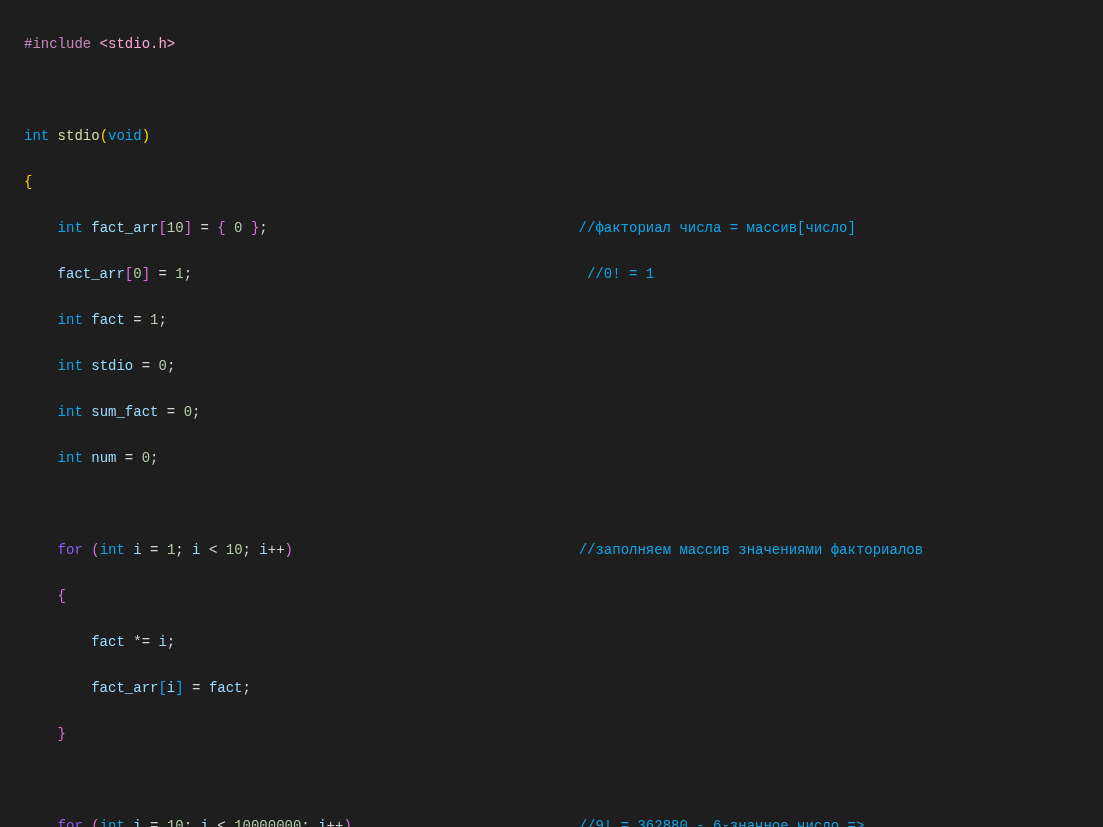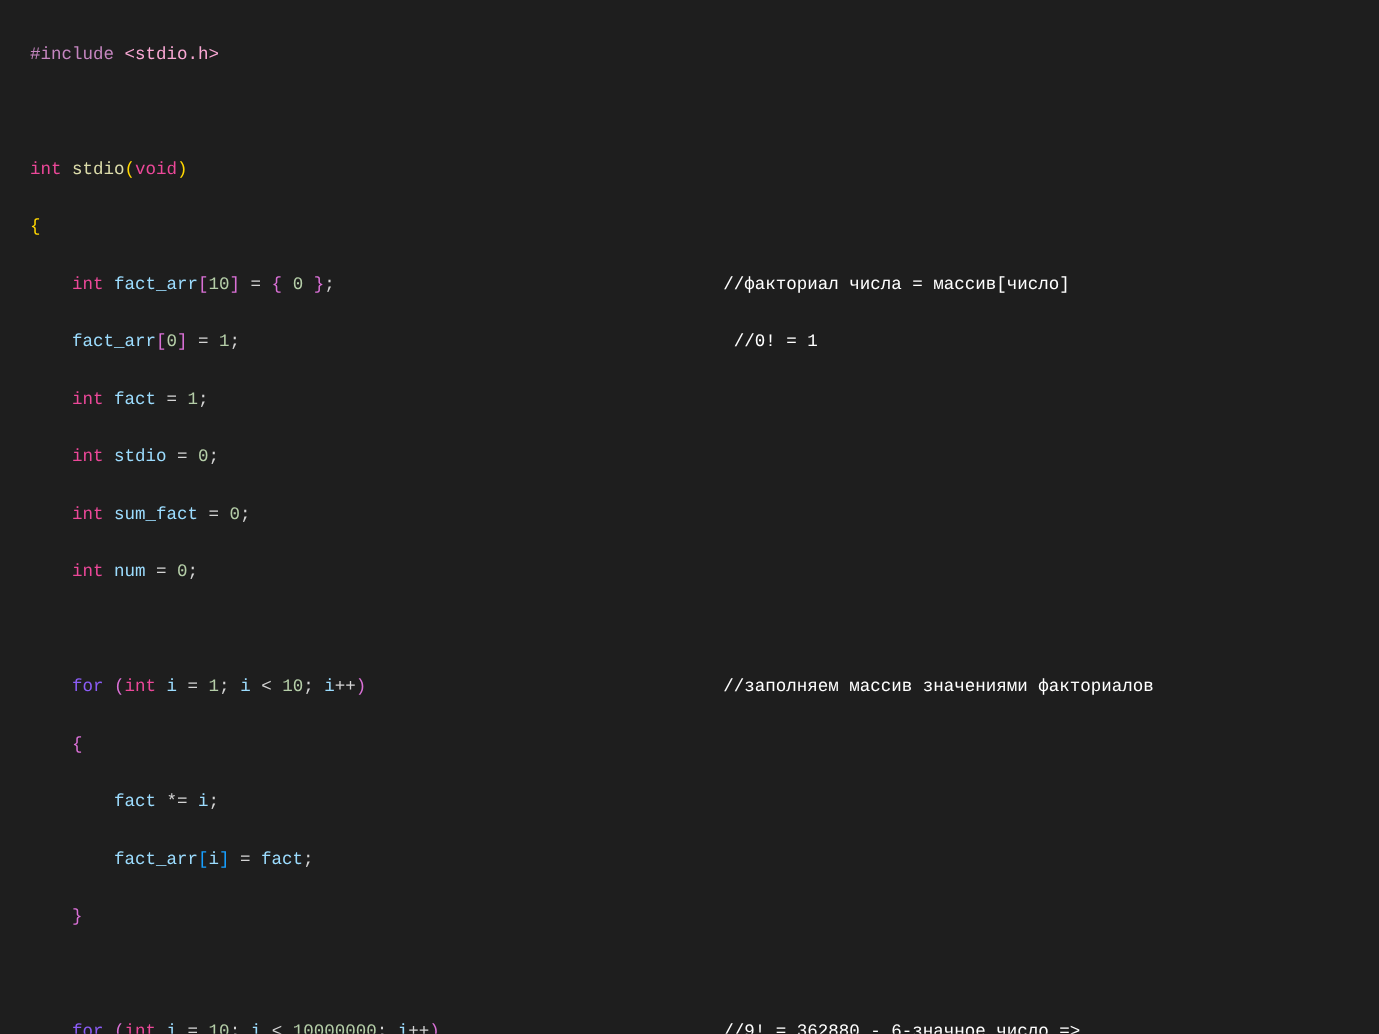--- a/index.html
+++ b/index.html
@@ -13,30 +13,30 @@
     width: 1103px;
     height: 827px;
     overflow: hidden;
   }
   .editor {
     padding: 10px 0 10px 24px;
     white-space: pre;
   }
   .preprocessor { color: #c586c0; }
   .string { color: #f9a8d4; }
-  .keyword-type { color: #ec4899; }
+  .keyword-type { color: #0ea5e9; }
   .keyword-ctrl { color: #8b5cf6; }
   .func-name { color: #dcdcaa; }
   .brace { color: #ffd700; }
   .brace2 { color: #da70d6; }
   .brace3 { color: #179fff; }
   .var { color: #9cdcfe; }
   .num { color: #b5cea8; }
   .op { color: #d4d4d4; }
-  .comment { color: #ffffff; }
+  .comment { color: #0ea5e9; }
   .line { display: block; }
 </style>
 </head>
 <body>
 
 <div class="editor">
 <span class="line"><span class="preprocessor">#include</span><span class="string"> &lt;stdio.h&gt;</span></span>
 <span class="line"> </span>
 <span class="line"><span class="keyword-type">int</span><span class="func-name"> stdio</span><span class="brace">(</span><span class="keyword-type">void</span><span class="brace">)</span></span>
 <span class="line"><span class="brace">{</span></span>

